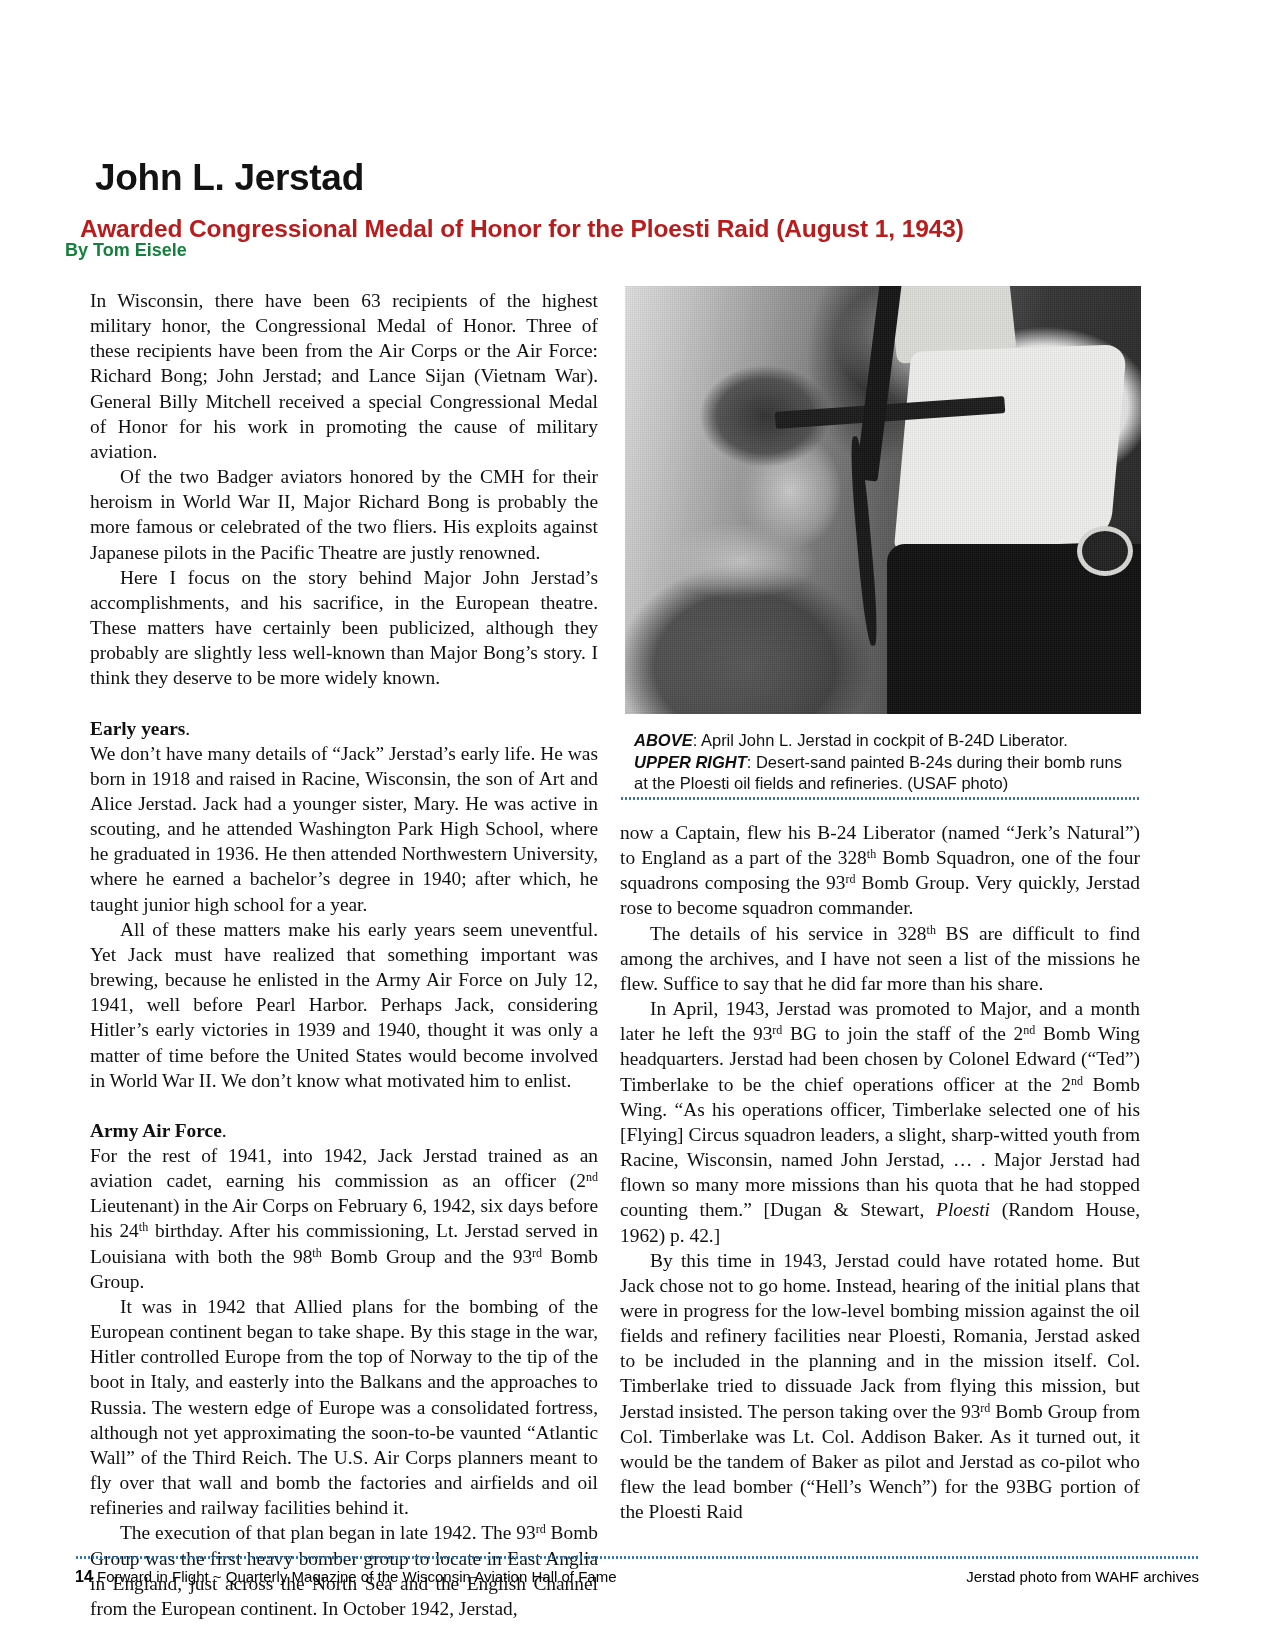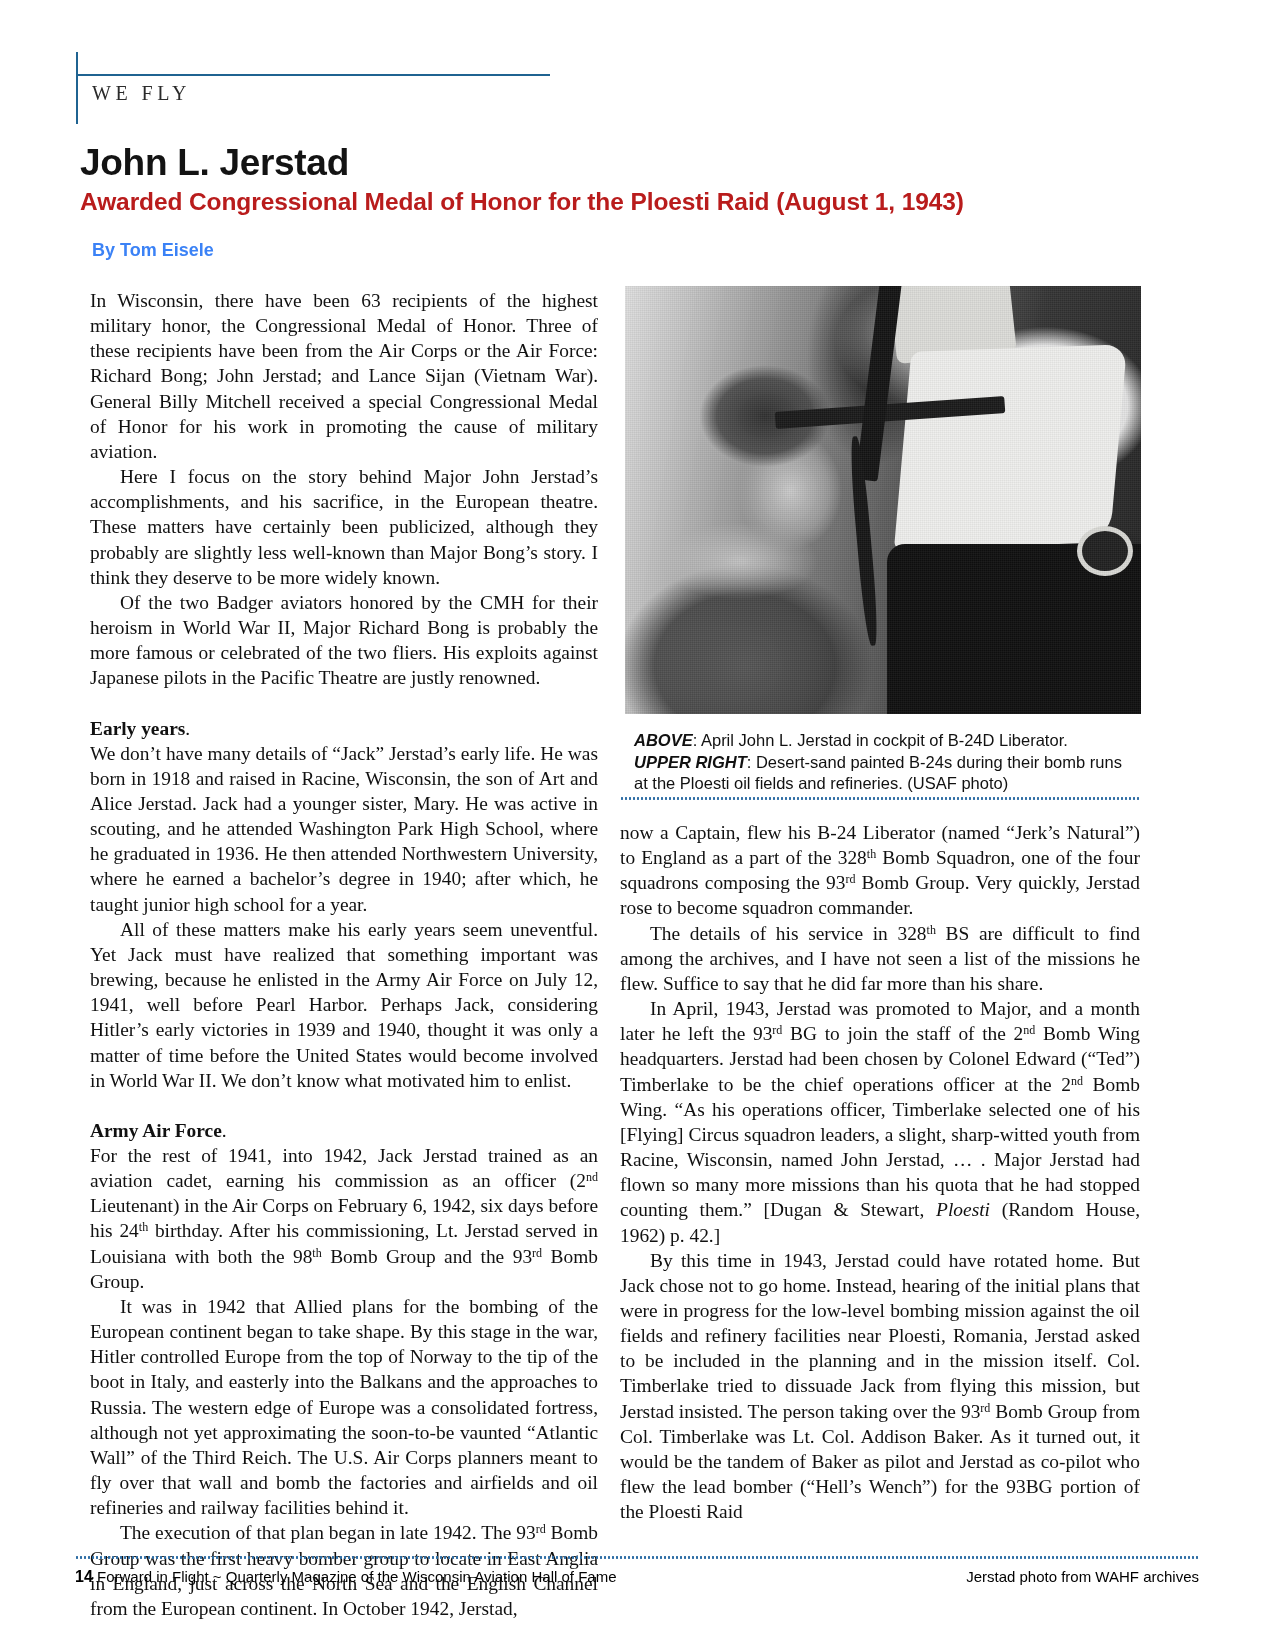--- a/index.html
+++ b/index.html
@@ -64,39 +64,39 @@
     top: 142px;
     width: 1090px;
   }
   .doc-title {
     font-family: "Liberation Sans", sans-serif;
     font-weight: bold;
     font-size: 37px;
     line-height: 42px;
     letter-spacing: -0.3px;
     color: #131313;
-    margin: 0;
+    margin: 15px;
   }
   .doc-subtitle {
     font-family: "Liberation Sans", sans-serif;
     font-weight: bold;
     font-size: 24.5px;
     line-height: 30px;
     letter-spacing: -0.1px;
     color: #b91c1c;
     margin: 3px 0 0 0;
   }
   .byline {
     position: absolute;
-    left: 92px;
+    left: 65px;
     top: 240px;
     font-family: "Liberation Sans", sans-serif;
     font-weight: bold;
     font-size: 18px;
-    color: #3b82f6;
+    color: #15803d;
   }
 
   
   .col {
     position: absolute;
     font-family: "Liberation Serif", serif;
     font-size: 19.4px;
     line-height: 25.15px;
     text-align: justify;
     text-justify: inter-word;
@@ -281,36 +281,31 @@
     position: absolute;
     right: 0; top: 0;
     white-space: nowrap;
   }
 </style>
 </head>
 <body>
 
 <div class="page">
 
-  <div class="masthead">
-    <div class="rule-v"></div>
-    <div class="rule-h"></div>
-    <div class="kicker">WE FLY</div>
-  </div>
 
   <div class="title-block">
     <h1 class="doc-title">John L. Jerstad</h1>
     <h2 class="doc-subtitle">Awarded Congressional Medal of Honor for the Ploesti Raid (August 1, 1943)</h2>
   </div>
   <div class="byline">By Tom Eisele</div>
 
   <div class="col col-left">
     <p>In Wisconsin, there have been 63 recipients of the highest military honor, the Congressional Medal of Honor. Three of these recipients have been from the Air Corps or the Air Force: Richard Bong; John Jerstad; and Lance Sijan (Vietnam War). General Billy Mitchell received a special Congressional Medal of Honor for his work in promoting the cause of military aviation.</p>
+    <p class="indent">Of the two Badger aviators honored by the CMH for their heroism in World War II, Major Richard Bong is probably the more famous or celebrated of the two fliers. His exploits against Japanese pilots in the Pacific Theatre are justly renowned.</p>
     <p class="indent">Here I focus on the story behind Major John Jerstad’s accomplishments, and his sacrifice, in the European theatre. These matters have certainly been publicized, although they probably are slightly less well-known than Major Bong’s story. I think they deserve to be more widely known.</p>
-    <p class="indent">Of the two Badger aviators honored by the CMH for their heroism in World War II, Major Richard Bong is probably the more famous or celebrated of the two fliers. His exploits against Japanese pilots in the Pacific Theatre are justly renowned.</p>
 
     <p class="spacer-before"><span class="subhead">Early years</span>.</p>
     <p>We don’t have many details of  “Jack” Jerstad’s early life. He was born in 1918 and raised in Racine, Wisconsin, the son of Art and Alice Jerstad. Jack had a younger sister, Mary. He was active in scouting, and he attended Washington Park High School, where he graduated in 1936. He then attended Northwestern University, where he earned a bachelor’s degree in 1940; after which, he taught junior high school for a year.</p>
     <p class="indent">All of these matters make his early years seem uneventful. Yet Jack must have realized that something important was brewing, because he enlisted in the Army Air Force on July 12, 1941, well before Pearl Harbor. Perhaps Jack, considering Hitler’s early victories in 1939 and 1940, thought it was only a matter of time before the United States would become involved in World War II. We don’t know what motivated him to enlist.</p>
 
     <p class="spacer-before"><span class="subhead">Army Air Force</span>.</p>
     <p><span>For the rest of 1941, into 1942, Jack Jerstad trained as an aviation cadet, earning his commission as an officer (2</span><sup>nd</sup><span> Lieutenant) in the Air Corps on February 6, 1942, six days before his 24</span><sup>th</sup><span> birthday. After his commissioning, Lt. Jerstad served in Louisiana with both the 98</span><sup>th</sup><span> Bomb Group and the 93</span><sup>rd</sup><span> Bomb Group.</span></p>
     <p class="indent">It was in 1942 that Allied plans for the bombing of the European continent began to take shape. By this stage in the war, Hitler controlled Europe from the top of Norway to the tip of the boot in Italy, and easterly into the Balkans and the approaches to Russia. The western edge of Europe was a consolidated fortress, although not yet approximating the soon-to-be vaunted “Atlantic Wall” of the Third Reich. The U.S. Air Corps planners meant to fly over that wall and bomb the factories and airfields and oil refineries and railway facilities behind it.</p>
     <p class="indent"><span>The execution of that plan began in late 1942. The 93</span><sup>rd</sup><span> Bomb Group was the first heavy bomber group to locate in East Anglia in England, just across the North Sea and the English Channel from the European continent. In October 1942, Jerstad,</span></p>
   </div>

